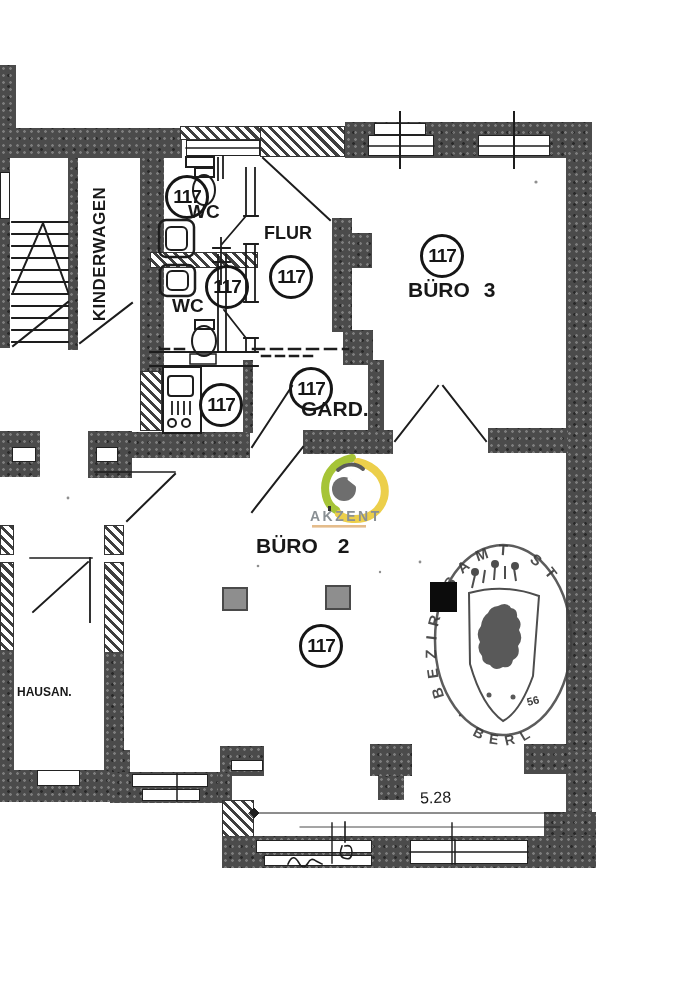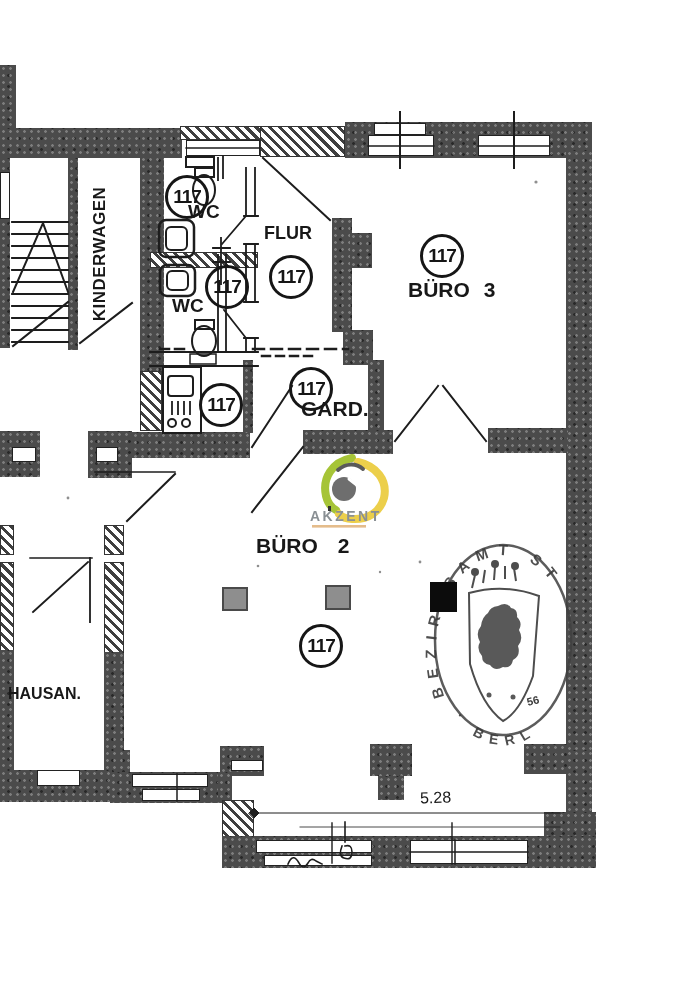--- a/index.html
+++ b/index.html
@@ -266,16 +266,16 @@
 
   <div class="vertwrap" style="left:82px;top:166px;width:36px;height:175px">
     <span>KINDERWAGEN</span>
   </div>
   <div class="lbl" style="left:188px;top:201px;font-size:19px">WC</div>
   <div class="lbl" style="left:172px;top:295px;font-size:19px">WC</div>
   <div class="lbl" style="left:264px;top:223px;font-size:18px">FLUR</div>
   <div class="lbl" style="left:408px;top:278px;font-size:21px;word-spacing:8px">BÜRO 3</div>
   <div class="lbl" style="left:301px;top:397px;font-size:21px">GARD.</div>
   <div class="lbl" style="left:256px;top:534px;font-size:21px;word-spacing:14px">BÜRO 2</div>
-  <div class="lbl" style="left:8px;top:685px;font-size:16px">HAUSAN.</div>
+  <div class="lbl" style="left:17px;top:685px;font-size:12px">HAUSAN.</div>
   <div class="lbl" style="left:420px;top:789px;font-size:16px;font-weight:400;transform:rotate(-2deg)">5.28</div>
 
 </div>
 
 </body></html>

